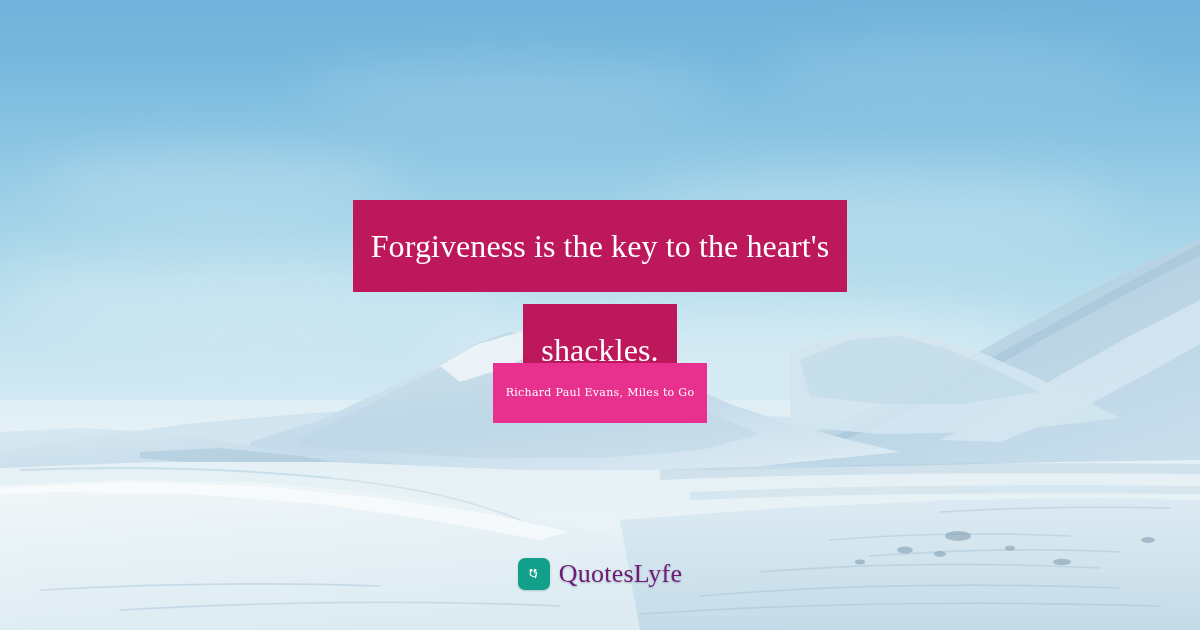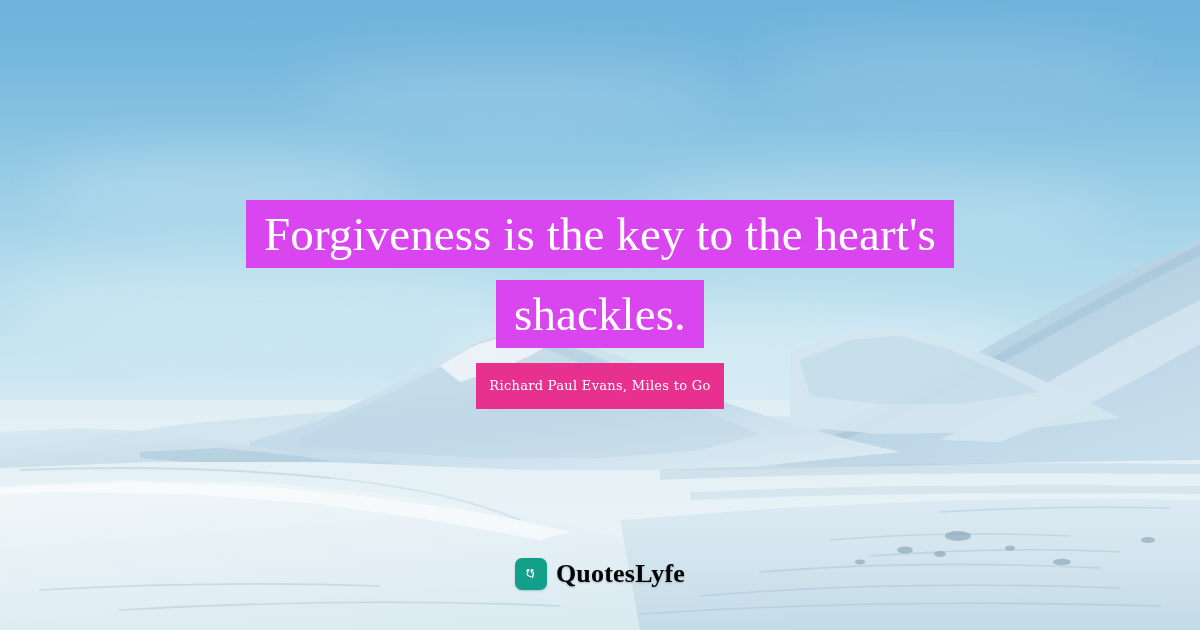--- a/index.html
+++ b/index.html
@@ -74,49 +74,49 @@
   .quote-wrap {
     position: absolute;
     left: 0;
     top: 200px;
     width: 1200px;
     text-align: center;
     line-height: 0;
   }
   .quote-line {
     display: inline-block;
-    background: #d946ef;
+    background: #be185d;
     color: #ffffff;
     font-family: "Liberation Serif", serif;
-    font-size: 47px;
+    font-size: 32px;
     line-height: 68px;
-    padding: 0 18px;
+    padding: 12px 18px;
     letter-spacing: .1px;
     white-space: nowrap;
   }
   .ql-row { display: block; line-height: 0; }
   .ql-row + .ql-row { margin-top: 12px; }
 
   
   .author-wrap {
     position: absolute;
     left: 0;
     top: 363px;
     width: 1200px;
     text-align: center;
     line-height: 0;
   }
   .author {
     display: inline-block;
     background: #e8308f;
     color: #ffffff;
     font-family: "DejaVu Serif", serif;
-    font-size: 13px;
+    font-size: 11px;
     line-height: 30px;
-    padding: 8px 13px;
+    padding: 15px 13px;
     letter-spacing: .3px;
     white-space: nowrap;
   }
 
   
   .brand {
     position: absolute;
     left: 0;
     top: 558px;
     width: 1200px;
@@ -131,23 +131,23 @@
     border-radius: 7px;
     background: #13a08a;
     display: flex;
     align-items: center;
     justify-content: center;
     flex: 0 0 auto;
     box-shadow: 0 1px 2px rgba(20,60,70,.22);
   }
   .brand-name {
     font-family: "Liberation Serif", serif;
-    font-weight: bold;
+    font-weight: normal;
     font-size: 26px;
-    color: #000000;
+    color: #701a75;
     letter-spacing: .2px;
     text-shadow: 0 1px 2px rgba(60,90,105,.35);
     line-height: 32px;
   }
 </style>
 </head>
 <body>
 
 <div class="card">
 

